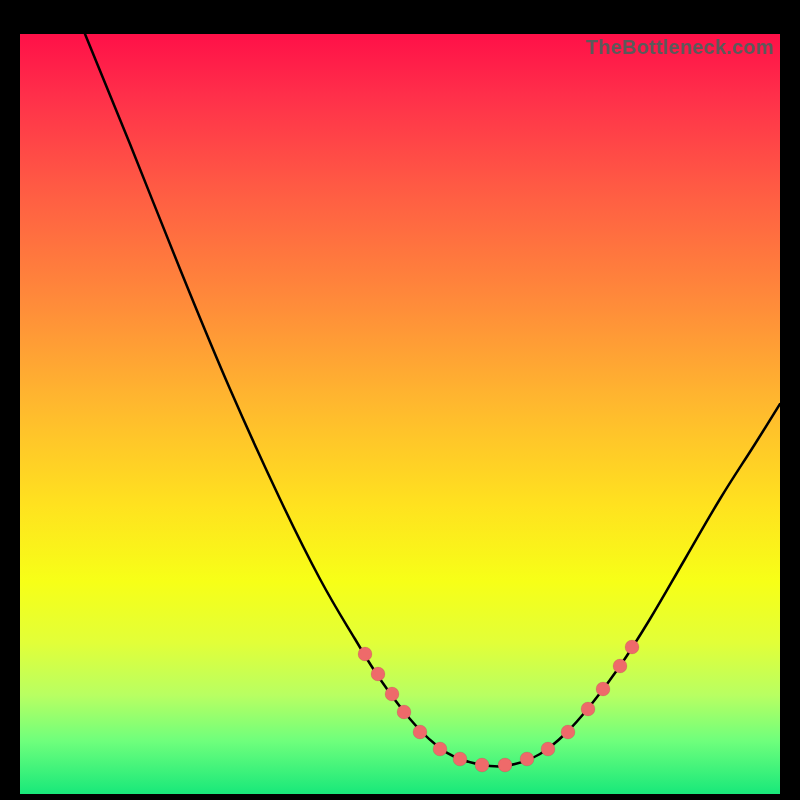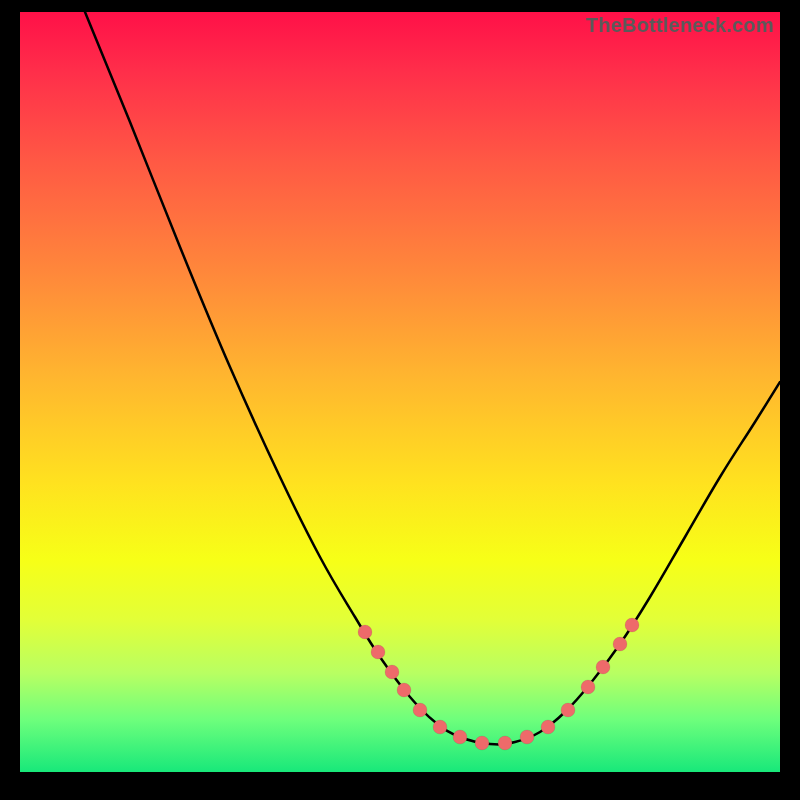--- a/index.html
+++ b/index.html
@@ -6,21 +6,21 @@
     margin: 0;
     padding: 0;
     width: 800px;
     height: 800px;
     background: #000;
     overflow: hidden;
   }
   .frame {
     position: absolute;
     left: 20px;
-    top: 12px;
+    top: 34px;
     width: 760px;
     height: 616px;
     background: #000;
   }
   .plot-area {
     position: absolute;
     left: 0;
     top: 0;
     width: 760px;
     height: 760px;

